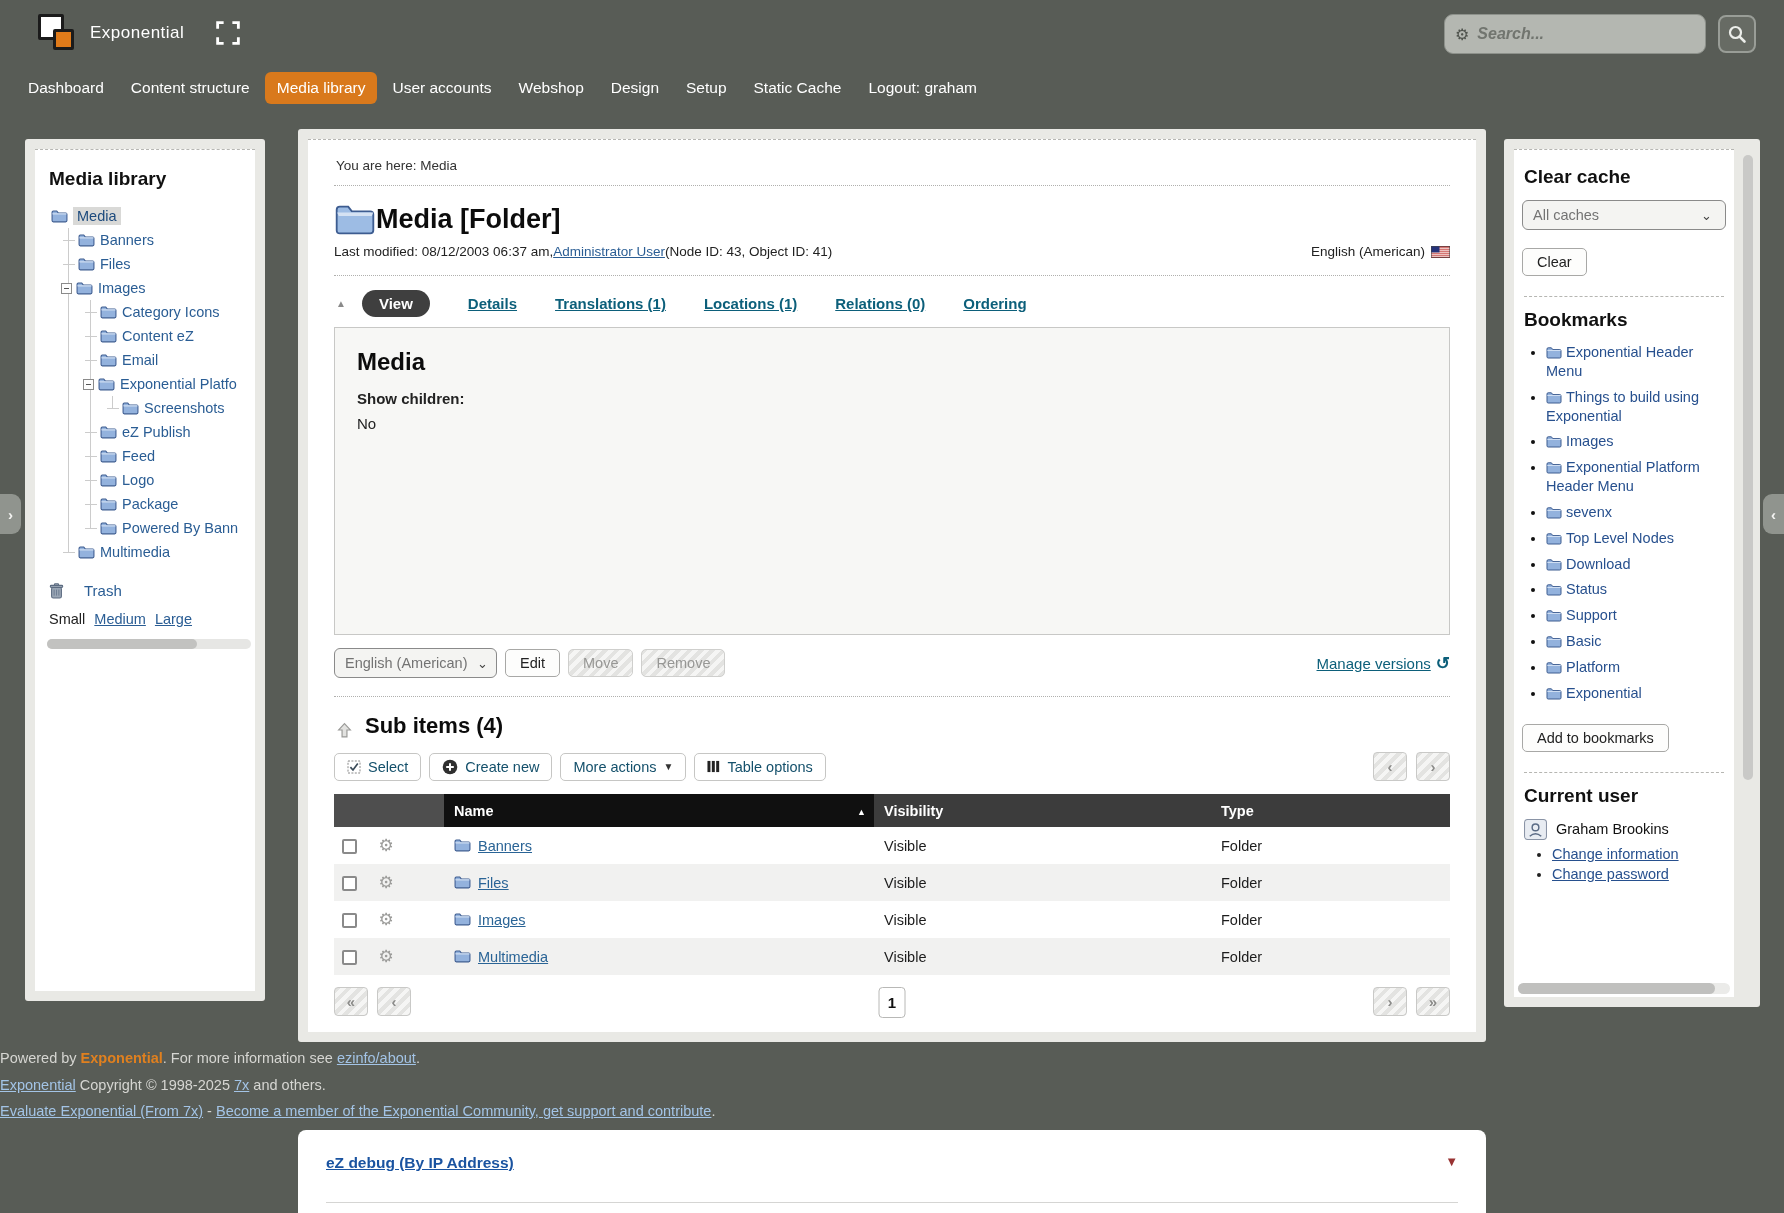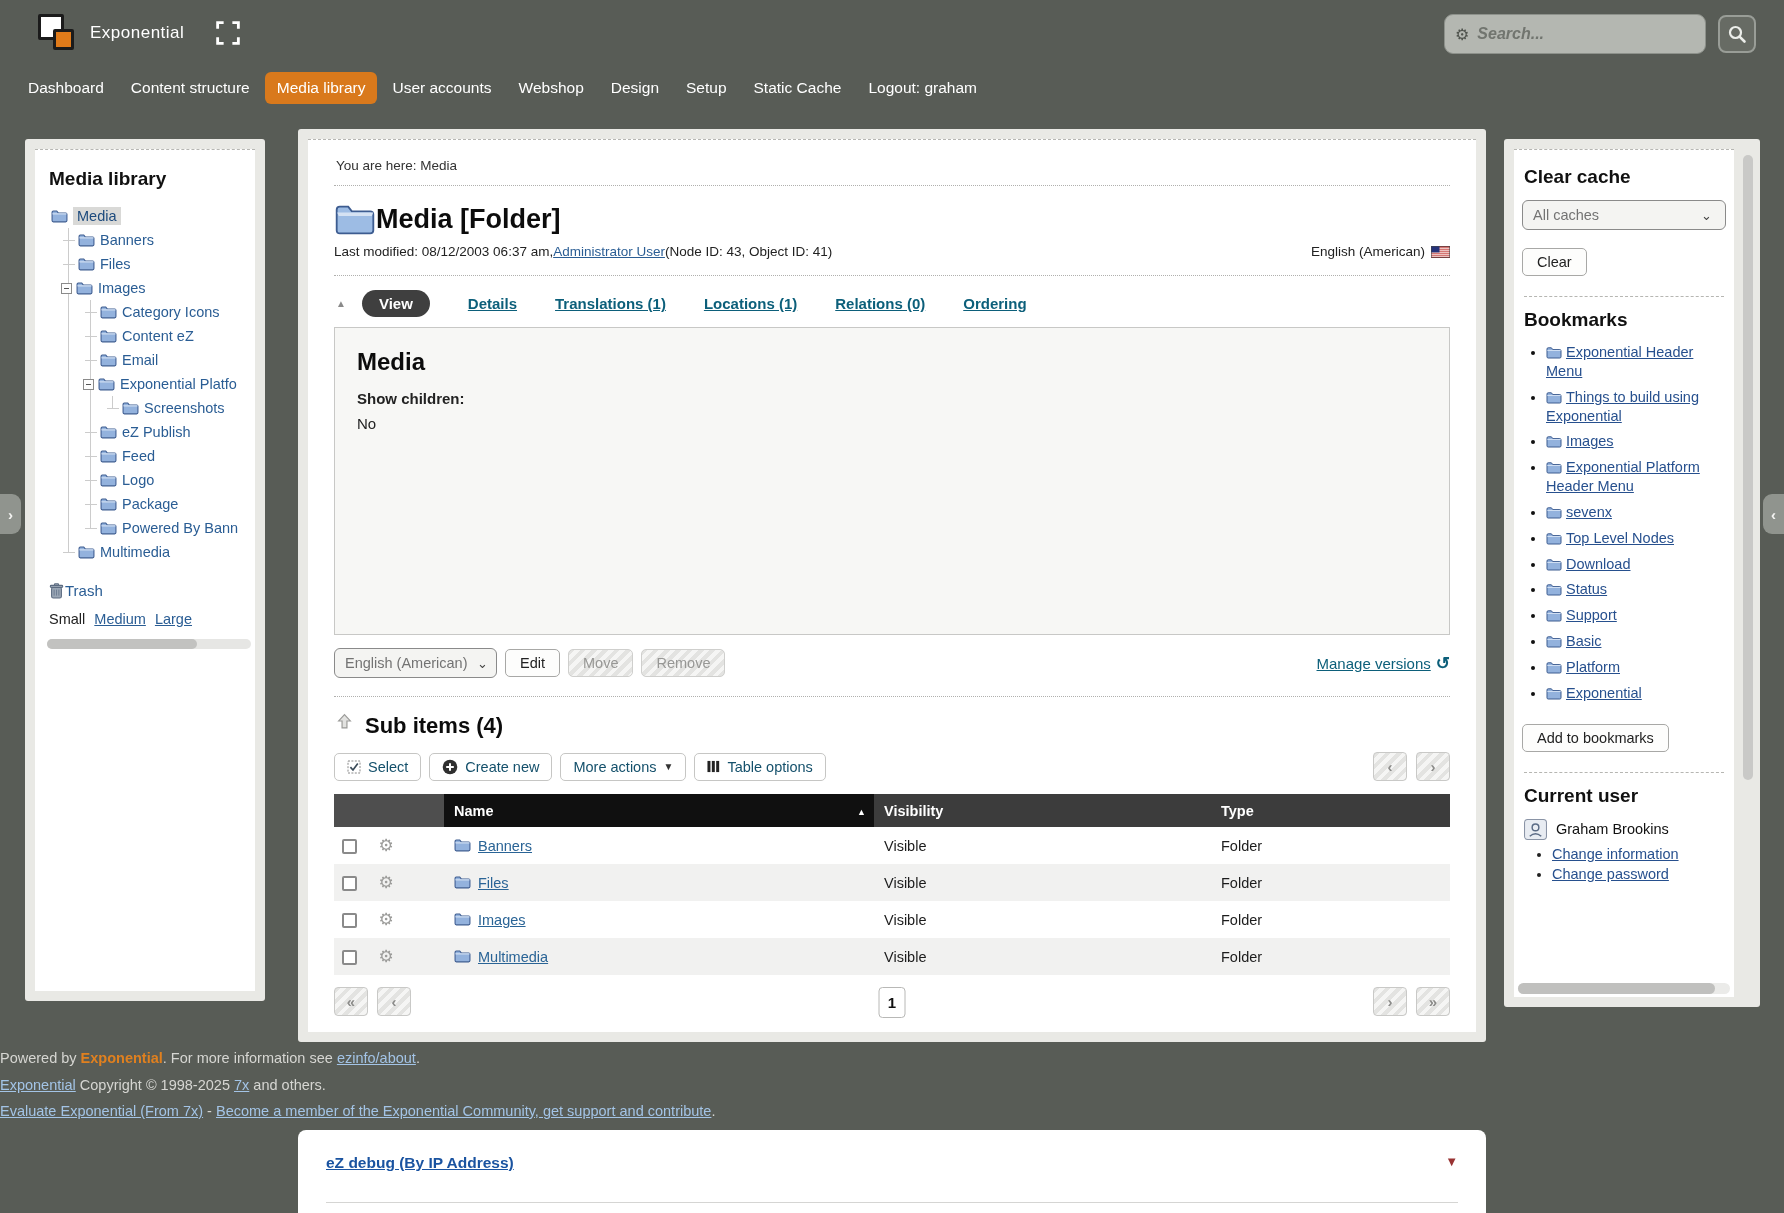--- a/index.html
+++ b/index.html
@@ -39,21 +39,21 @@
   .lib-title { margin:12px 0 14px 10px; }
   .tree { position:relative; font-size:14.5px; }
   .guide { position:absolute; width:1px; background:#ccc; }
   .trow { position:relative; height:24px; display:flex; align-items:center; white-space:nowrap; }
   .tick { width:12px; height:1px; background:#ccc; margin-right:3px; flex:none; }
   .tog { position:relative; width:11px; height:11px; border:1px solid #8a8a8a; background:#fdfdfd; margin-right:4px; flex:none; }
   .tog::after { content:""; position:absolute; left:2px; right:2px; top:4px; border-top:1px solid #555; }
   .fi { width:17px; height:14px; margin-right:5px; flex:none; }
   .tree a { color:#2a5d94; text-decoration:none; }
   .tree a.sel { background:#d9d9d7; color:#1c4a7d; padding:1px 4px; }
-  .trash { display:flex; align-items:flex-end; gap:1px; margin:18px 0 0 10px; font-size:15px; }
+  .trash { display:flex; align-items:flex-end; gap:20px; margin:18px 0 0 10px; font-size:15px; }
   .trash a { color:#2a5d94; text-decoration:none; }
   .sizes { margin:12px 0 0 10px; font-size:14.5px; color:#222; }
   .sizes a { color:#2a5d94; text-decoration:underline; margin-left:5px; }
   .hscroll { position:relative; margin:12px 0 0 8px; width:204px; height:10px; background:#e6e6e4; border-radius:5px; }
   .hscroll .thumb { position:absolute; left:0; top:0; height:10px; border-radius:5px; background:#c2c2c0; }
 
   
   .panel.center .pinner { padding:14px 26px; }
   .crumb { font-size:13.5px; color:#333; margin:4px 0 12px 2px; }
   .titlerow { display:flex; align-items:center; gap:0; margin:16px 0 8px; }
@@ -71,21 +71,21 @@
   .viewbox .val { font-size:15px; margin:8px 0; }
   .actrow { display:flex; align-items:center; gap:8px; margin-top:13px; }
   .selwrap { position:relative; display:inline-flex; align-items:center; }
   .selwrap select { appearance:none; -webkit-appearance:none; font-family:"Liberation Sans",sans-serif; font-size:14.5px; color:#737373; background:#f4f4f2; border:1px solid #8a8a8a; border-radius:6px; height:30px; padding:0 28px 0 10px; }
   .selwrap .chev { position:absolute; right:9px; color:#444; font-size:13px; pointer-events:none; }
   .btn { font-family:"Liberation Sans",sans-serif; font-size:14.5px; color:#222; background:#fdfdfc; border:1px solid #a8a8a6; border-radius:5px; padding:5px 14px; cursor:pointer; }
   .hatch { background:repeating-linear-gradient(135deg,#e3e3e1 0 4px,#f5f5f4 4px 8px); color:#979795; border-color:#cfcfcd; cursor:default; }
   .mv { margin-left:auto; display:flex; align-items:center; gap:5px; }
   .mv a { color:#0c5f7a; font-size:15px; text-decoration:underline; }
   .mv .vicon { color:#0c5f7a; font-size:17px; font-weight:bold; }
-  .subhead { display:flex; align-items:flex-start; gap:12px; margin:16px 0 13px 2px; }
+  .subhead { display:flex; align-items:flex-end; gap:12px; margin:16px 0 13px 2px; }
   .subhead h2 { font-size:22px; color:#0c0c0c; }
   .toolbar { display:flex; align-items:center; gap:8px; margin-bottom:13px; }
   .tbtn { display:inline-flex; align-items:center; gap:7px; font-size:14.5px; color:#14506b; background:#fff; border:1px solid #c6c6c4; border-radius:5px; padding:5px 12px; cursor:pointer; font-family:"Liberation Sans",sans-serif; }
   .tbtn .caret { font-size:10px; color:#333; }
   .pgbtn { width:34px; height:29px; border:1px solid #c9c9c7; border-radius:4px; display:inline-flex; align-items:center; justify-content:center; font-size:15px; font-weight:bold; color:#8b8b89; }
   .toolpager { margin-left:auto; display:flex; gap:9px; }
   table.sub { width:100%; border-collapse:collapse; table-layout:fixed; font-size:14.5px; }
   table.sub th { height:33px; font-weight:bold; color:#fff; text-align:left; }
   th.hc { background:#4e4e4e; }
   th.hname { background:#101010; padding-left:10px; }
@@ -105,21 +105,21 @@
   .curpage { position:absolute; left:50%; transform:translateX(-50%); width:27px; height:31px; border:1px solid #b8b8b6; border-radius:4px; background:#fff; display:flex; align-items:center; justify-content:center; font-weight:bold; font-size:15px; color:#111; }
 
   
   .panel.right .pinner { padding:8px 8px; }
   .rsec h2 { margin:8px 0 12px 2px; }
   .cache-sel { width:100%; }
   .cache-sel select { width:204px; }
   .clearbtn { margin-top:18px; }
   .bmul { margin:4px 0 0; padding-left:24px; }
   .bmul li { margin:7px 0; font-size:14.5px; line-height:1.3; color:#111; }
-  .bmul a { color:#27508e; text-decoration:underline; }
+  .bmul a { color:#27508e; }
   .bmul .fi { width:16px; height:13px; margin-right:4px; vertical-align:-2px; }
   .addbm { margin-top:14px; }
   .userrow { display:flex; align-items:center; gap:9px; margin:6px 0 6px 2px; font-size:14.5px; color:#111; }
   .userlinks { padding-left:30px; }
   .userlinks li { margin:4px 0; font-size:14.5px; }
   .userlinks a { color:#27508e; text-decoration:underline; }
   .rhscroll { position:absolute; left:4px; right:4px; bottom:3px; height:11px; background:#ebebe9; border-radius:6px; }
   .rhscroll .thumb { position:absolute; left:0; top:0; height:11px; width:93%; background:#c0c0be; border-radius:6px; }
   .rvscroll { position:absolute; right:7px; top:16px; width:10px; height:625px; background:#c9c9c7; border-radius:6px; }
 

